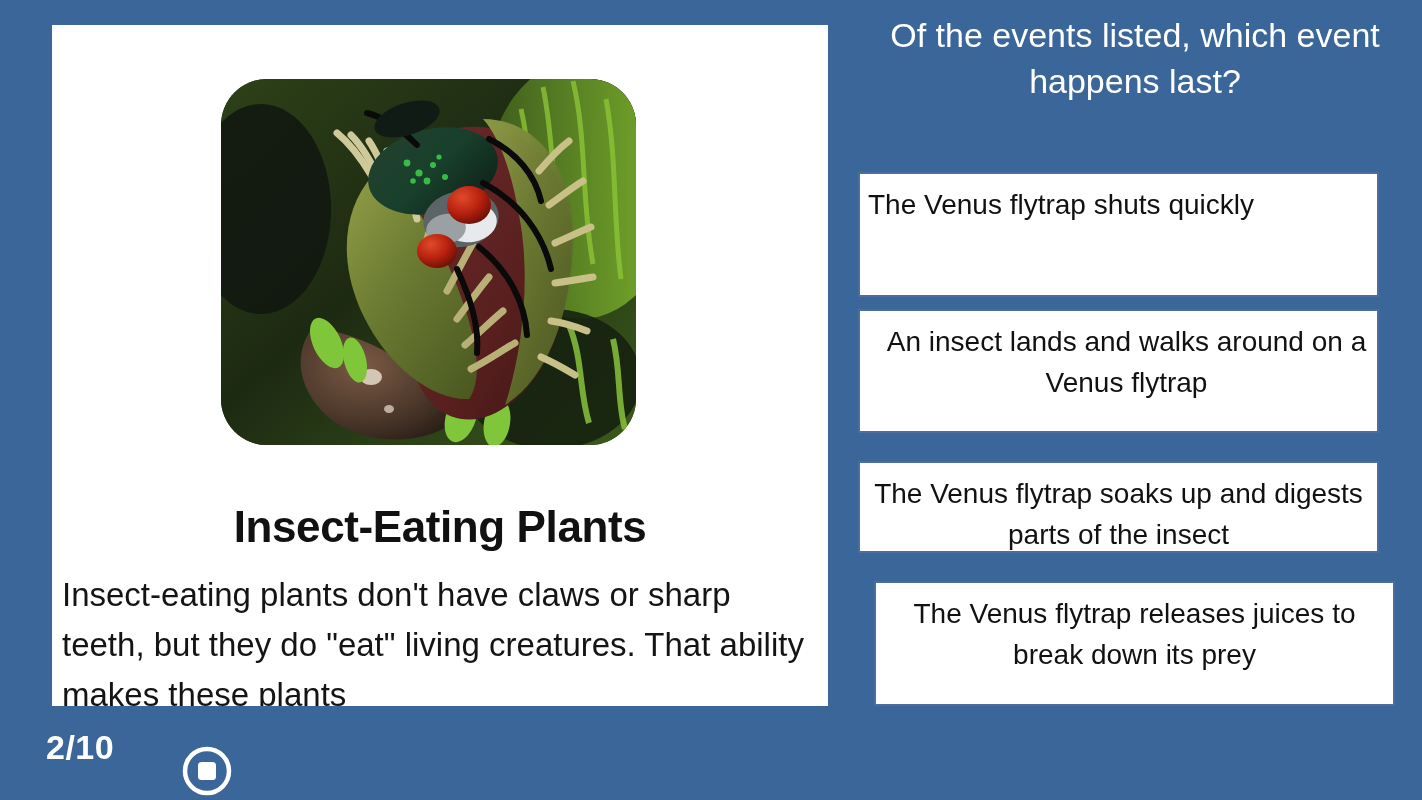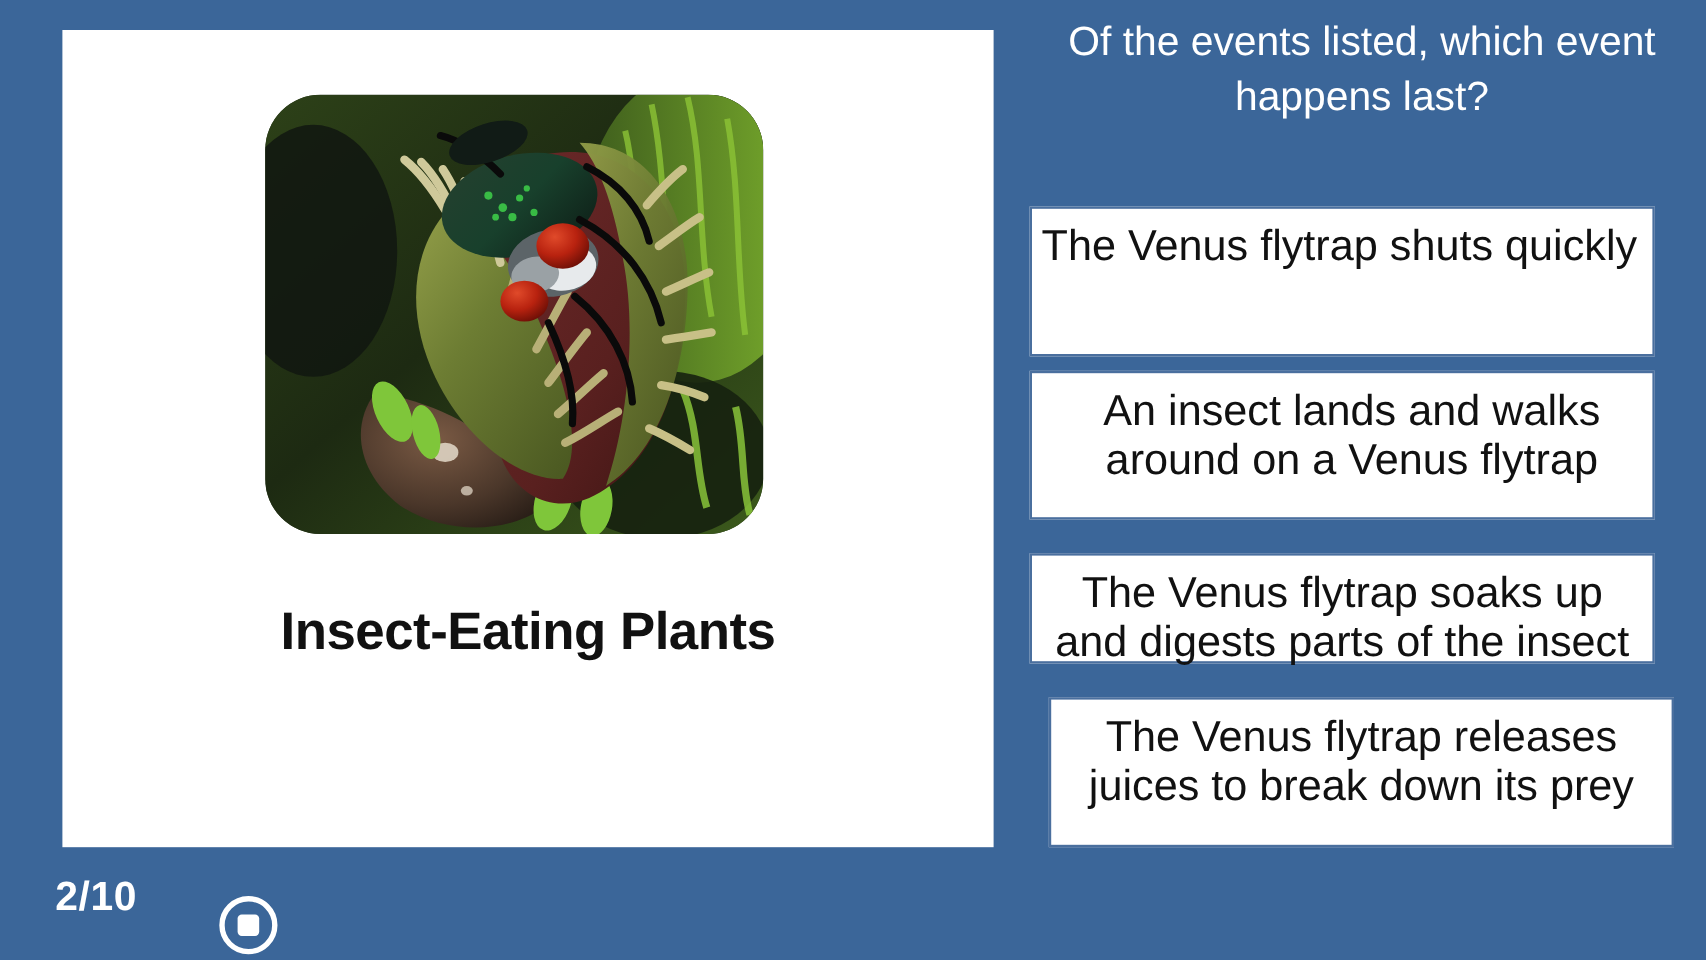--- a/index.html
+++ b/index.html
@@ -90,21 +90,21 @@
   }
 
   .answer-option {
     position: absolute;
     left: 10px;
     width: 521px;
     background: #ffffff;
     border: 2px solid #4a6f9e;
     box-sizing: border-box;
     color: #111111;
-    font-size: 36px;
+    font-size: 28px;
     line-height: 41px;
     padding: 10px 8px 8px 8px;
     text-align: center;
     white-space: pre-wrap;
   }
   #answer-option-0 { top: 172px; height: 125px; }
   #answer-option-1 { top: 309px; height: 124px; padding-left: 24px; }
   #answer-option-2 { top: 461px; height: 92px; }
   #answer-option-3 { top: 581px; height: 125px; }
 
@@ -254,20 +254,21 @@
         <path d="M258 168 C288 192 304 224 306 256"></path>
         <path d="M236 190 C252 224 258 252 256 274"></path>
         <path d="M196 66 C178 48 162 38 146 34"></path>
       </g>
       <ellipse cx="186" cy="40" rx="34" ry="16" transform="rotate(-18 186 40)" fill="#111b16"></ellipse>
     </svg>
   </div>
 
   <div id="article-title">Insect-Eating Plants</div>
 
+  <div id="article-body">Insect-eating plants don't have claws or sharp teeth, but they do "eat" living creatures. That ability makes these plants</div>
 </div>
 
 <div id="question-panel">
 
   <div id="question-prompt">Of the events listed, which event happens last?</div>
 
   <div class="answer-option" id="answer-option-0" style="text-align: left; border-color: rgb(74, 111, 158); background: rgb(255, 255, 255); color: rgb(17, 17, 17);">The Venus flytrap shuts quickly</div>
   <div class="answer-option" id="answer-option-1" style="border-color: rgb(74, 111, 158); background: rgb(255, 255, 255); color: rgb(17, 17, 17);">An insect lands and walks around on a Venus flytrap</div>
   <div class="answer-option" id="answer-option-2" style="border-color: rgb(74, 111, 158); background: rgb(255, 255, 255); color: rgb(17, 17, 17);">The Venus flytrap soaks up and digests parts of the insect</div>
   <div class="answer-option" id="answer-option-3" style="border-color: rgb(74, 111, 158); background: rgb(255, 255, 255); color: rgb(17, 17, 17); margin-left: 16px;">The Venus flytrap releases juices to break down its prey</div>

